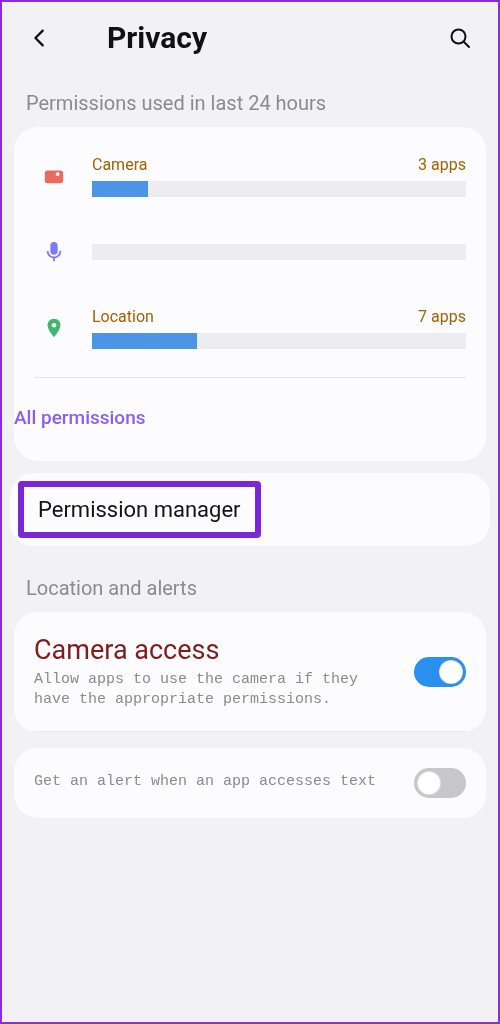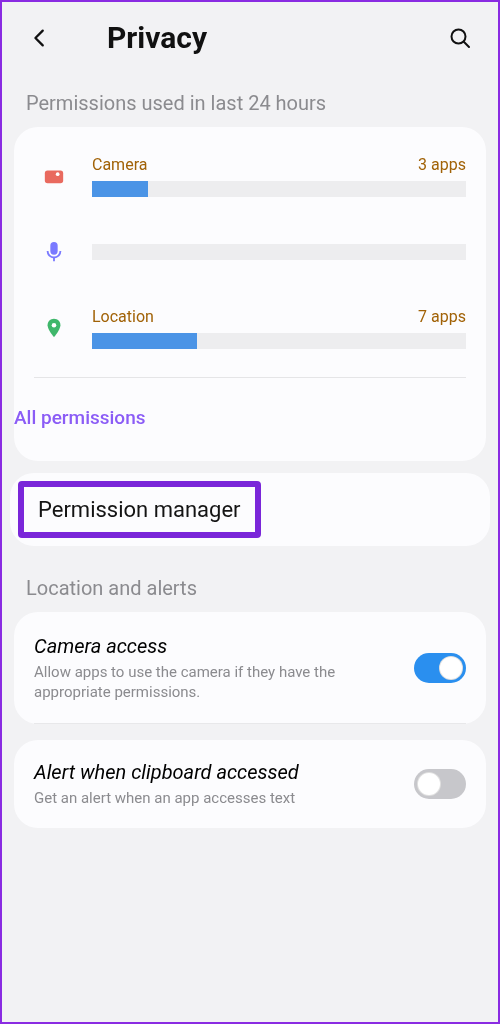--- a/index.html
+++ b/index.html
@@ -132,29 +132,29 @@
       border-radius: 24px;
       padding-top: 2px;
     }
     .ctrl-row {
       display: flex;
       align-items: center;
       padding: 20px 20px;
     }
     .ctrl-text { flex: 1; padding-right: 12px; }
     .ctrl-title {
-      font-size: 20px;
-      color: #000000;
+      font-size: 27px;
+      color: #7f1d1d;
       margin-bottom: 4px;
-      font-style: italic;
     }
     .ctrl-sub {
       font-size: 15px;
       color: #8b8b8f;
       line-height: 1.35;
+      font-family: Liberation Mono, monospace;
     }
     .ctrl-divider {
       height: 1px;
       background: #e8e8ea;
       margin: 0 20px;
     }
     .toggle {
       width: 52px;
       height: 30px;
       border-radius: 15px;
@@ -275,20 +275,19 @@
     <div class="toggle on">
         <div class="toggle-knob"></div>
       </div>
   </div>
   <div class="ctrl-divider"></div>
 </div>
 
 <div class="last-card">
   <div class="ctrl-row">
     <div class="ctrl-text">
-      <div class="ctrl-title">Alert when clipboard accessed</div>
       <div class="ctrl-sub">Get an alert when an app accesses text</div>
     </div>
     <div class="toggle off">
         <div class="toggle-knob"></div>
       </div>
   </div>
 </div>
 
 </body></html>

